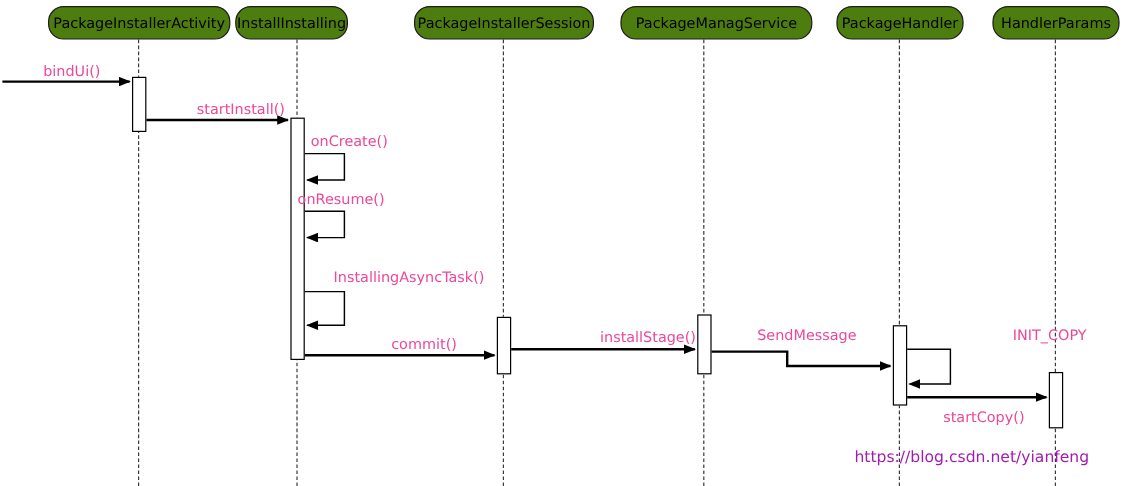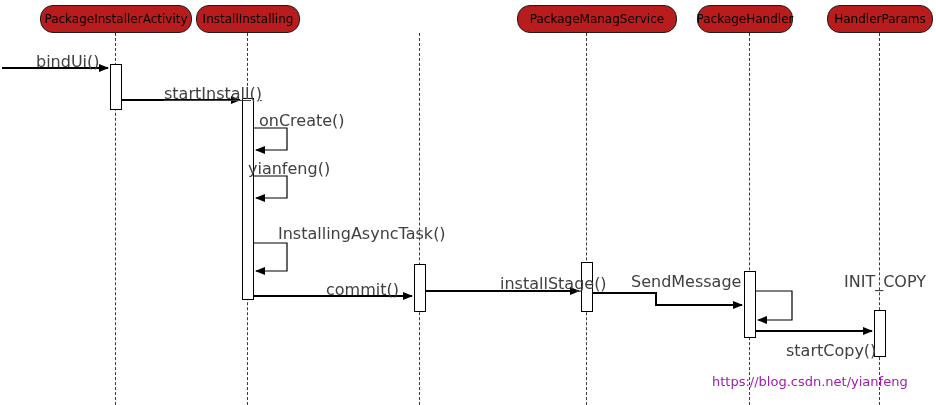--- a/index.html
+++ b/index.html
@@ -10,33 +10,33 @@
     font-family:"DejaVu Sans","Liberation Sans",sans-serif;
     overflow:hidden;
   }
   .lifeline{
     position:absolute;top:33px;height:372px;width:0;
     border-left:1px dashed #3a3a3a;
   }
   .actor{
     position:absolute;top:5px;height:28px;
     border:1px solid #1c1c1c;border-radius:13px;
-    background:#b91c1c;
+    background:#4d7c0f;
     display:flex;align-items:center;justify-content:center;
     font-size:12px;color:#000;box-sizing:border-box;
     white-space:nowrap;
   }
   .activation{
     position:absolute;width:12px;
     background:#ffffff;border:1px solid #000;
     box-sizing:border-box;
   }
   .arrow-layer{position:absolute;left:0;top:0;width:936px;height:405px;pointer-events:none;}
   .msg-label{
-    position:absolute;font-size:16px;color:#404040;white-space:nowrap;
+    position:absolute;font-size:12px;color:#ec4899;white-space:nowrap;
   }
   .watermark{
     position:absolute;left:712px;top:374px;
     font-size:13px;color:#a21caf;white-space:nowrap;
   }
 </style>
 </head>
 <body>
 
 <div class="canvas">
@@ -51,27 +51,30 @@
   <div class="activation" style="left:110px;top:64px;height:46px;"></div>
   <div class="activation" style="left:242px;top:98px;height:202px;"></div>
   <div class="activation" style="left:414px;top:264px;height:48px;"></div>
   <div class="activation" style="left:581px;top:262px;height:50px;"></div>
   <div class="activation" style="left:744px;top:271px;height:67px;"></div>
   <div class="activation" style="left:874px;top:310px;height:47px;"></div>
 
   <div class="actor" style="left:40px;width:152px;">
       <span>PackageInstallerActivity</span>
     </div>
-  <div class="actor" style="left:196px;width:104px;">
+  <div class="actor" style="left:196px;width:94px;">
       <span>InstallInstalling</span>
+    </div>
+  <div class="actor" style="left:345px;width:150px;">
+      <span>PackageInstallerSession</span>
     </div>
   <div class="actor" style="left:517px;width:160px;">
       <span>PackageManagService</span>
     </div>
-  <div class="actor" style="left:697px;width:96px;">
+  <div class="actor" style="left:697px;width:106px;">
       <span>PackageHandler</span>
     </div>
   <div class="actor" style="left:827px;width:106px;">
       <span>HandlerParams</span>
     </div>
 
   <svg class="arrow-layer" viewBox="0 0 936 405">
     <defs>
       <marker id="arrowhead" markerWidth="10" markerHeight="8" refX="9" refY="4" orient="auto" markerUnits="userSpaceOnUse">
         <path d="M0,0 L10,4 L0,8 z" fill="#000"></path>
@@ -83,23 +86,23 @@
     <polyline points="254,176 287,176 287,198 256,198" stroke="#000" stroke-width="1.2" fill="none" marker-end="url(#arrowhead)"></polyline>
     <polyline points="254,243 287,243 287,271 256,271" stroke="#000" stroke-width="1.2" fill="none" marker-end="url(#arrowhead)"></polyline>
     <path d="M254,296 H412" stroke="#000" stroke-width="2" fill="none" marker-end="url(#arrowhead)"></path>
     <path d="M426,291 H579" stroke="#000" stroke-width="2" fill="none" marker-end="url(#arrowhead)"></path>
     <polyline points="593,293 656,293 656,305 742,305" stroke="#000" stroke-width="2" fill="none" marker-end="url(#arrowhead)"></polyline>
     <polyline points="756,291 792,291 792,320 758,320" stroke="#000" stroke-width="1.2" fill="none" marker-end="url(#arrowhead)"></polyline>
     <path d="M756,331 H872" stroke="#000" stroke-width="2" fill="none" marker-end="url(#arrowhead)"></path>
   </svg>
 
   <div class="msg-label" style="left:36px;top:52px;">bindUi()</div>
-  <div class="msg-label" style="left:164px;top:84px;text-decoration:underline;">startInstall()</div>
+  <div class="msg-label" style="left:164px;top:84px;">startInstall()</div>
   <div class="msg-label" style="left:259px;top:111px;">onCreate()</div>
-  <div class="msg-label" style="left:248px;top:159px;">yianfeng()</div>
+  <div class="msg-label" style="left:248px;top:159px;">onResume()</div>
   <div class="msg-label" style="left:258px;top:224px;margin-left:20px;">InstallingAsyncTask()</div>
   <div class="msg-label" style="left:326px;top:280px;text-align:right;">commit()</div>
   <div class="msg-label" style="left:500px;top:274px;">installStage()</div>
   <div class="msg-label" style="left:631px;top:272px;">SendMessage</div>
   <div class="msg-label" style="left:808px;top:272px;margin-left:36px;">INIT_COPY</div>
   <div class="msg-label" style="left:786px;top:341px;">startCopy()</div>
 
   <div class="watermark">https://blog.csdn.net/yianfeng</div>
 
 </div>

